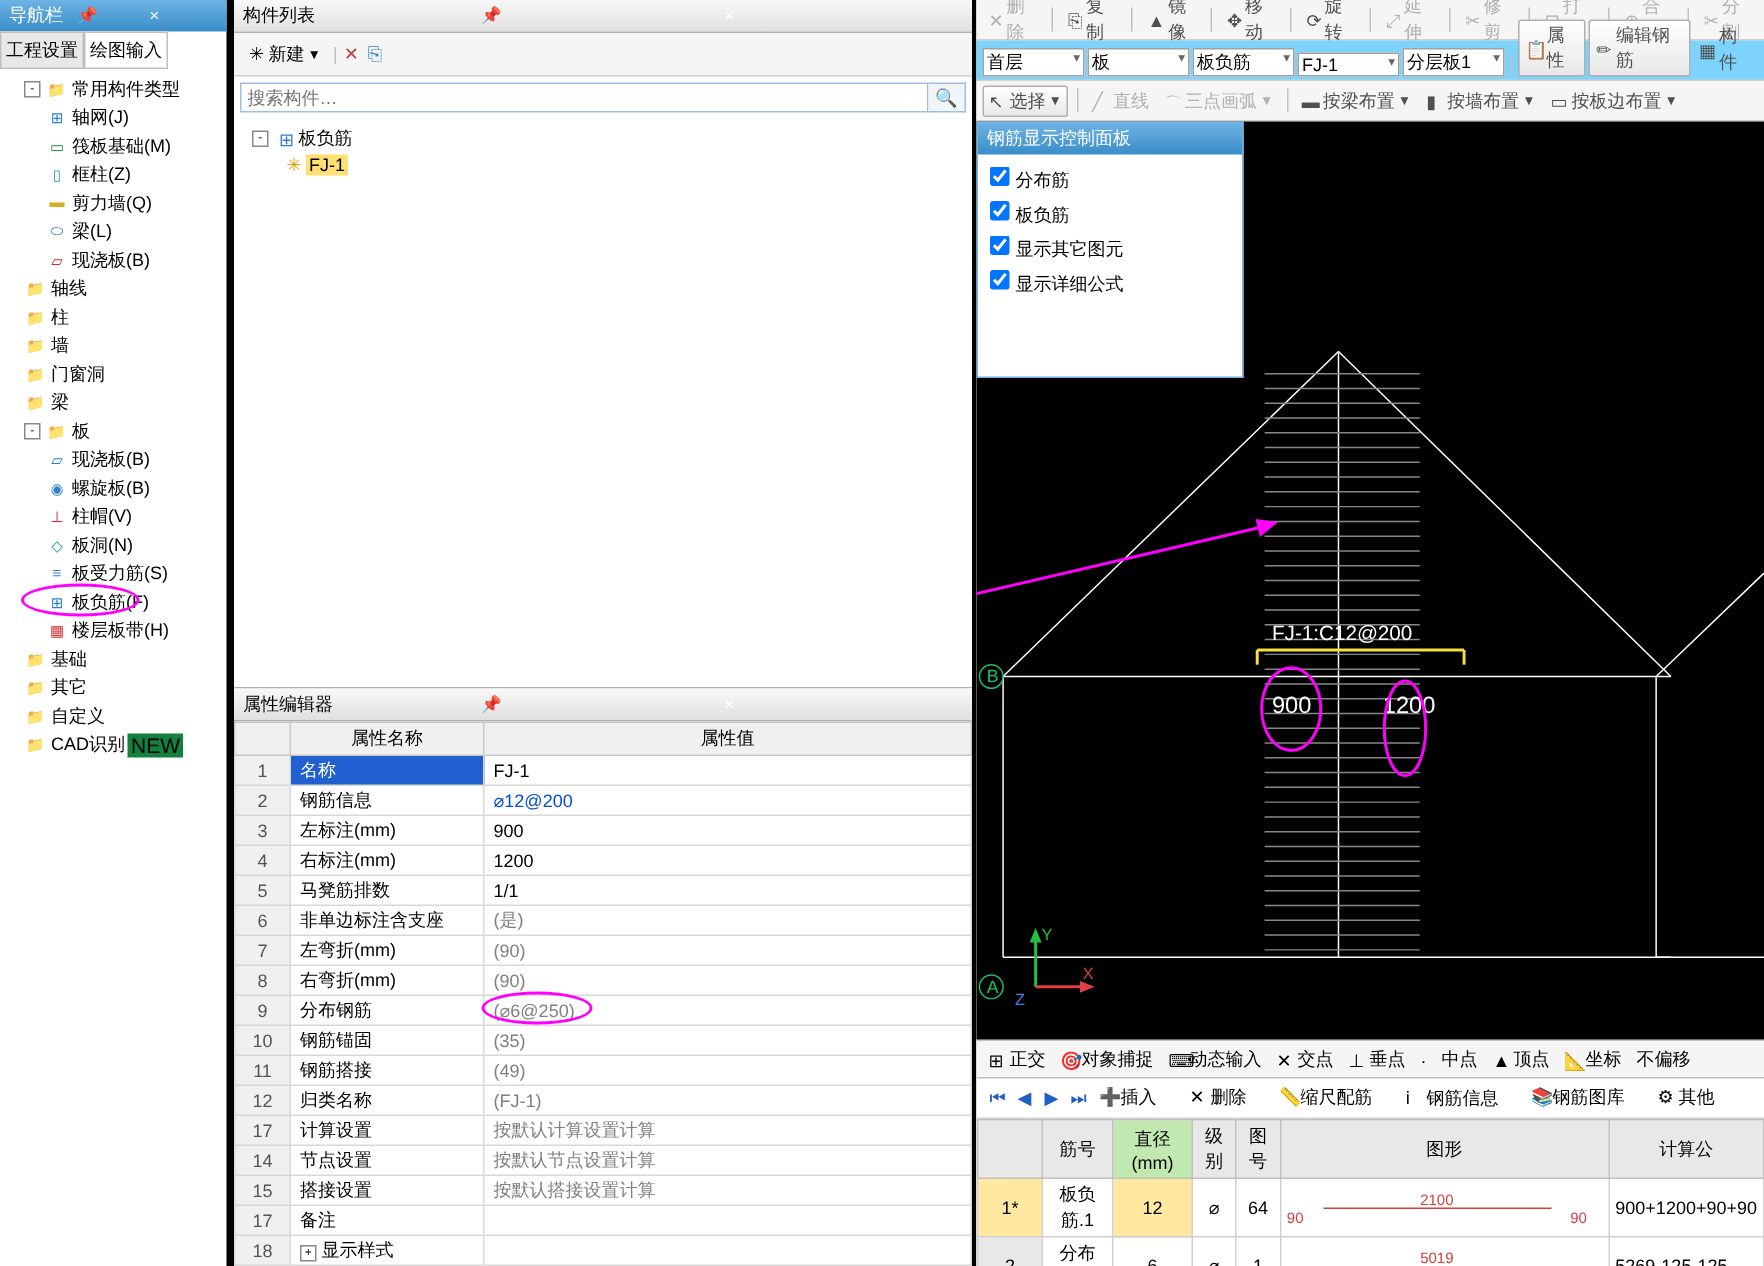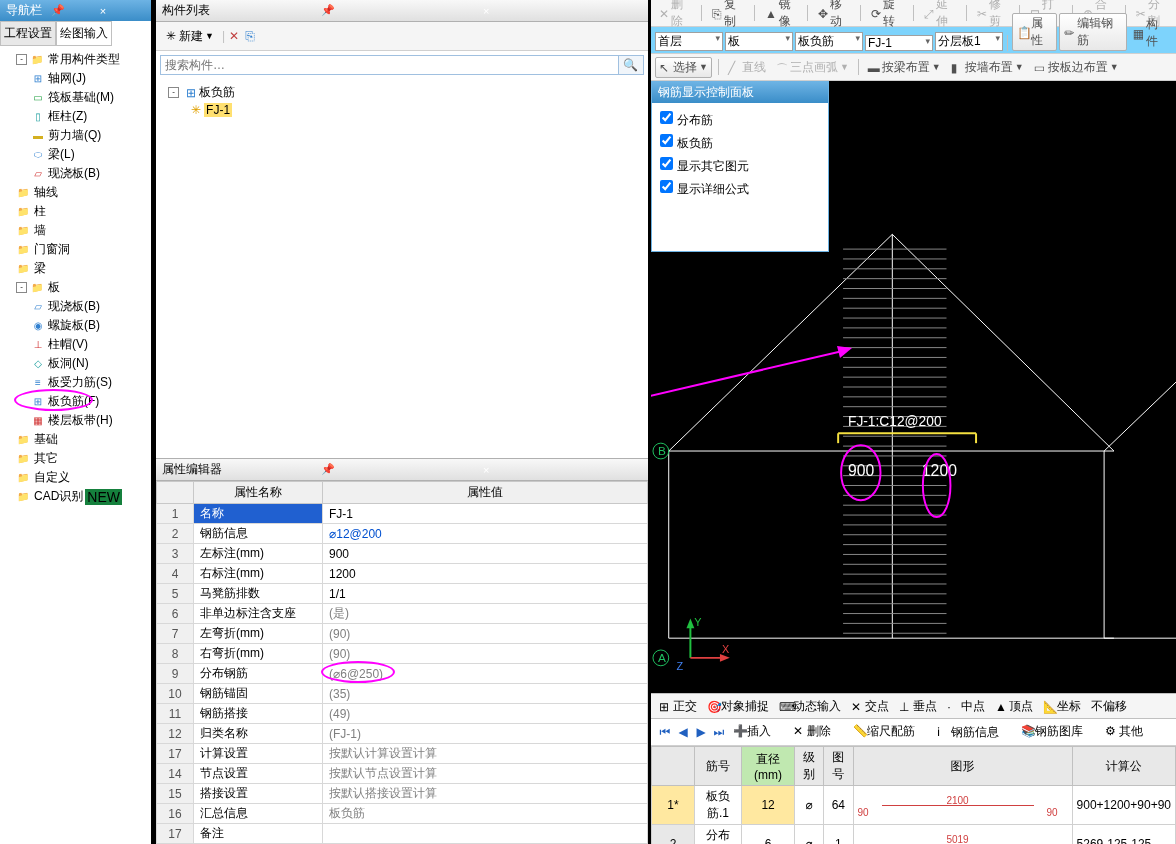--- a/index.html
+++ b/index.html
@@ -322,27 +322,27 @@
                 <td class="num">14</td>
                 <td class="name">节点设置</td>
                 <td class="val-gray" style="position:relative">按默认节点设置计算</td>
               </tr>
               <tr>
                 <td class="num">15</td>
                 <td class="name">搭接设置</td>
                 <td class="val-gray" style="position:relative">按默认搭接设置计算</td>
               </tr>
               <tr>
-                <td class="num">16</td>
-                <td class="name">汇总信息</td>
-                <td class="val-gray" style="position:relative">板负筋</td>
-              </tr>
-              <tr>
                 <td class="num">17</td>
                 <td class="name">备注</td>
+                <td class="" style="position:relative"></td>
+              </tr>
+              <tr>
+                <td class="num">18</td>
+                <td class="name"><span class="exp" style="display:inline-block;width:9px;height:9px;border:1px solid #888;font-size:8px;line-height:7px;text-align:center">+</span> 显示样式</td>
                 <td class="" style="position:relative"></td>
               </tr>
             </tbody>
         </table>
       </div>
     </div>
   </div>
 
   <div class="right">
     <div class="r-toolbar" id="rtb1">

